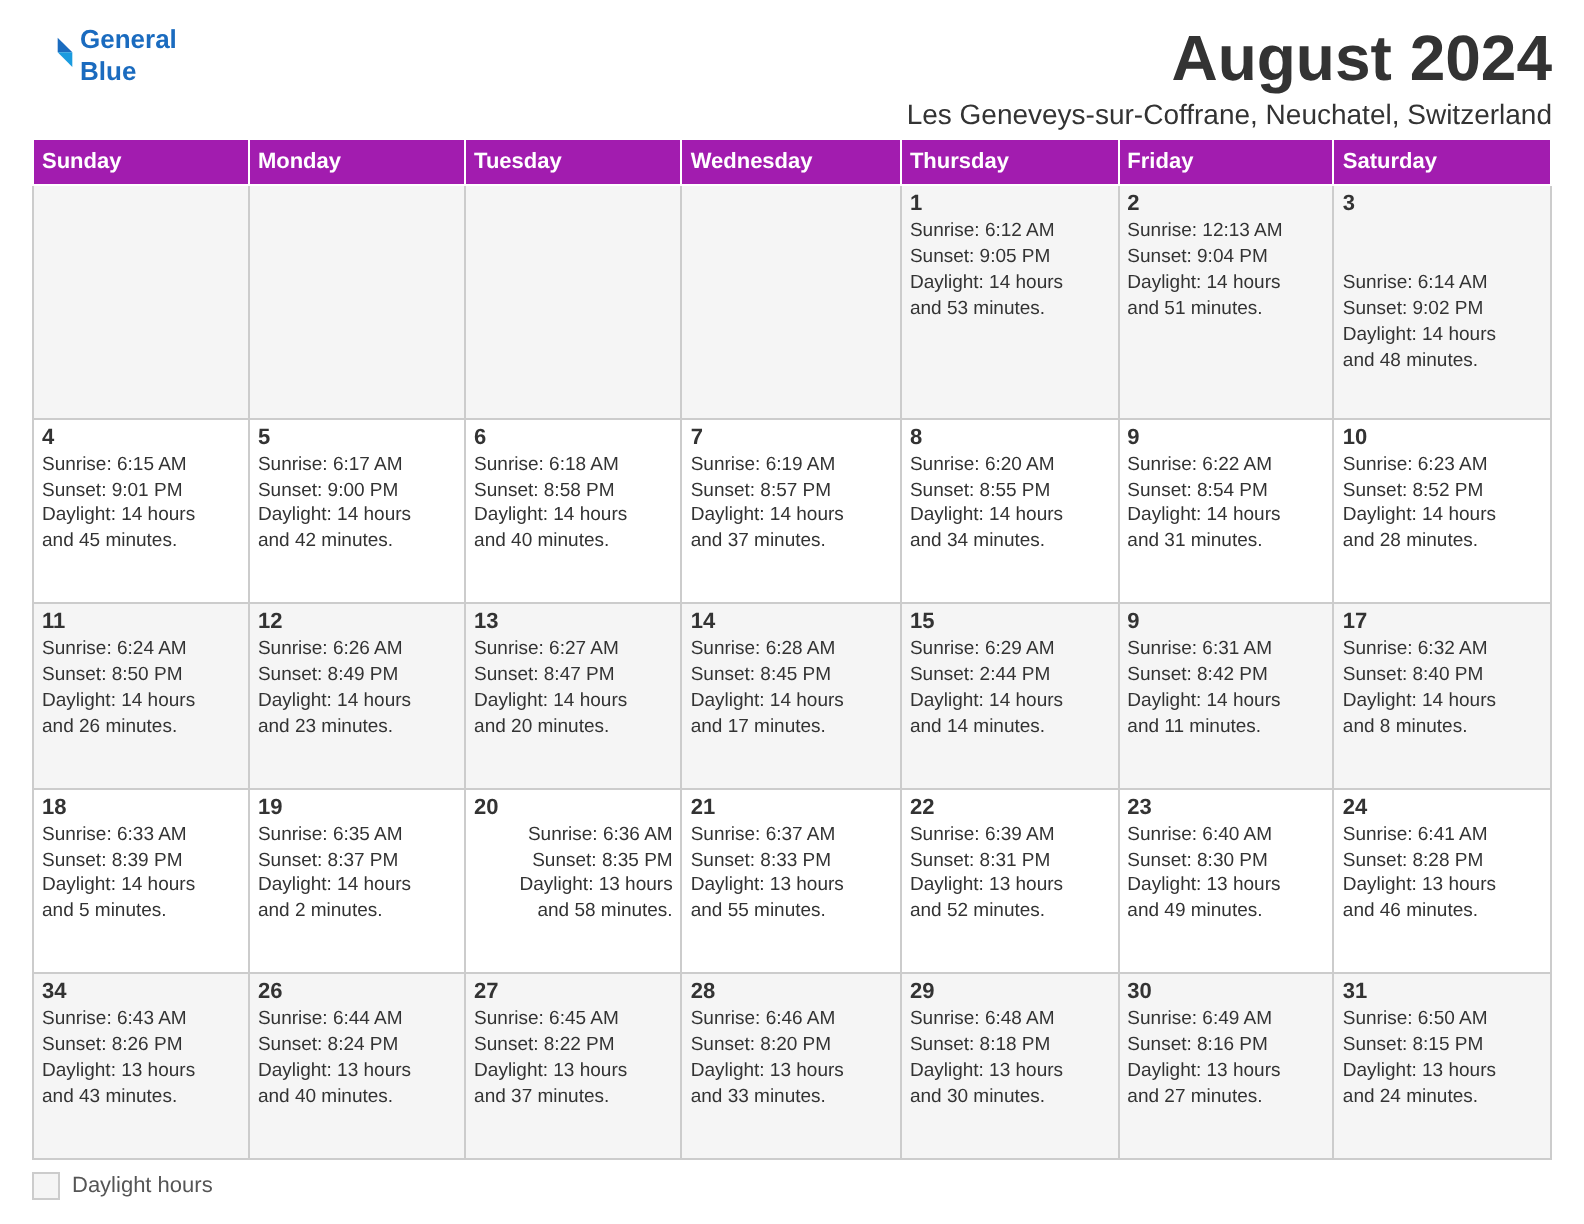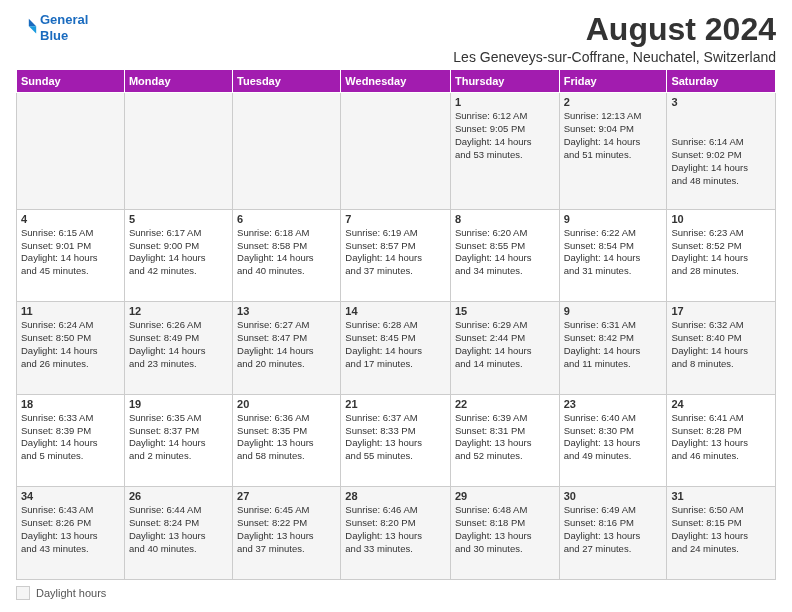--- a/index.html
+++ b/index.html
@@ -289,21 +289,21 @@
           </td>
           <td>
             <span class="day-num">19</span>
             <div class="day-info" style="white-space: pre-line;">Sunrise: 6:35 AM
 Sunset: 8:37 PM
 Daylight: 14 hours
 and 2 minutes.</div>
           </td>
           <td>
             <span class="day-num">20</span>
-            <div class="day-info" style="white-space: pre-line;">Sunrise: 6:36 AM
+            <div class="day-info" style="white-space: pre-line; text-align: right;">Sunrise: 6:36 AM
 Sunset: 8:35 PM
 Daylight: 13 hours
 and 58 minutes.</div>
           </td>
           <td>
             <span class="day-num">21</span>
             <div class="day-info" style="white-space: pre-line;">Sunrise: 6:37 AM
 Sunset: 8:33 PM
 Daylight: 13 hours
 and 55 minutes.</div>

